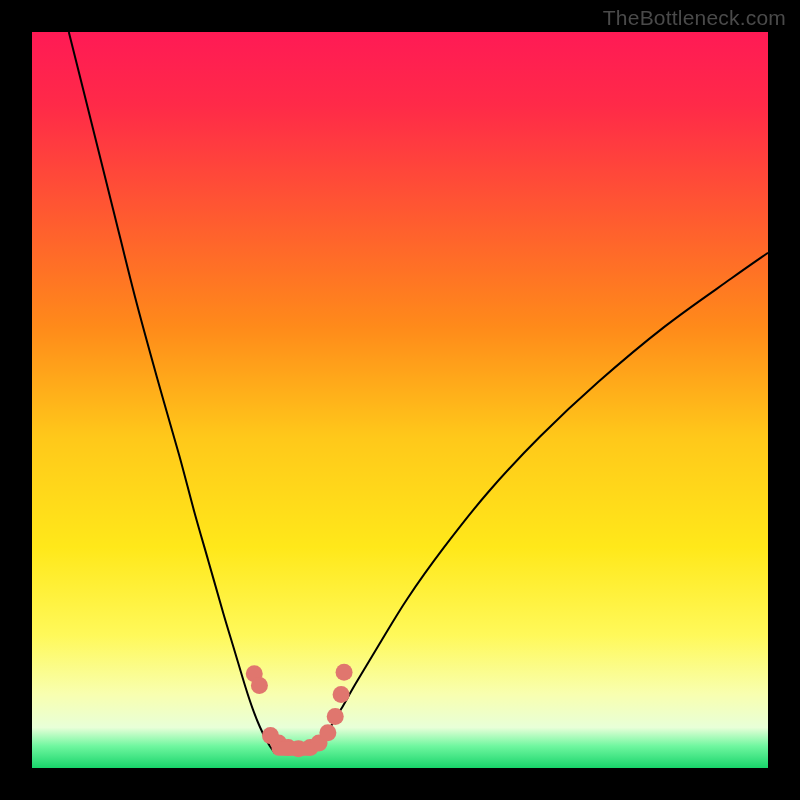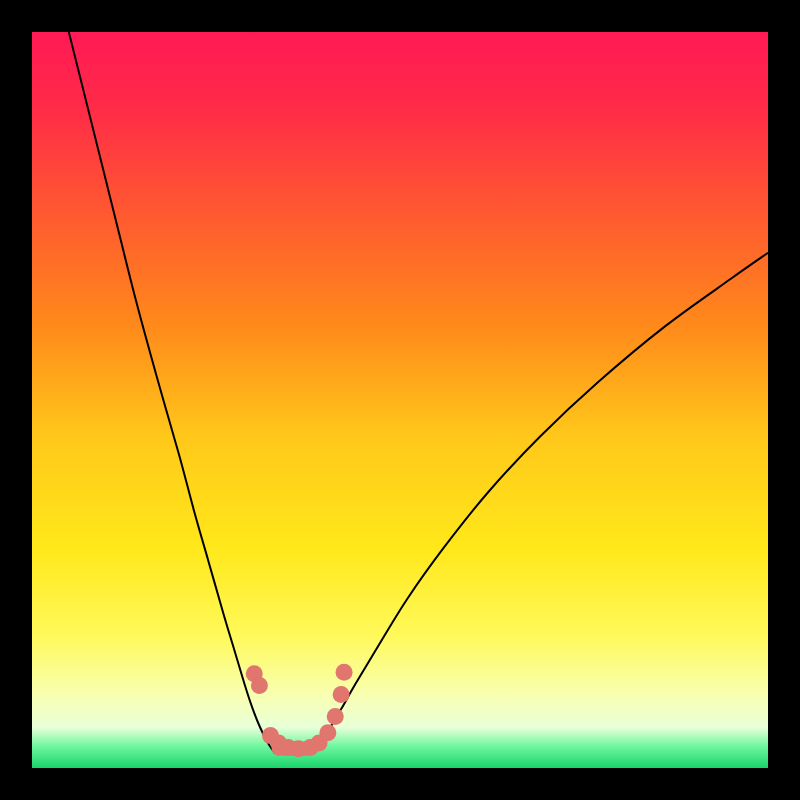--- a/index.html
+++ b/index.html
@@ -38,20 +38,21 @@
     z-index: 10;
   }
   svg {
     display: block;
   }
 </style>
 </head>
 <body>
 <div class="frame">
 
+  <div class="watermark">TheBottleneck.com</div>
 
   <div class="plot">
     <svg id="chart-svg" width="736" height="736" viewBox="0 0 736 736">
         <defs>
           <linearGradient id="bg" x1="0" y1="0" x2="0" y2="1">
             <stop offset="0%" stop-color="#ff1a55"></stop>
             <stop offset="10%" stop-color="#ff2a48"></stop>
             <stop offset="25%" stop-color="#ff5a30"></stop>
             <stop offset="40%" stop-color="#ff8a1a"></stop>
             <stop offset="55.00000000000001%" stop-color="#ffc81a"></stop>

